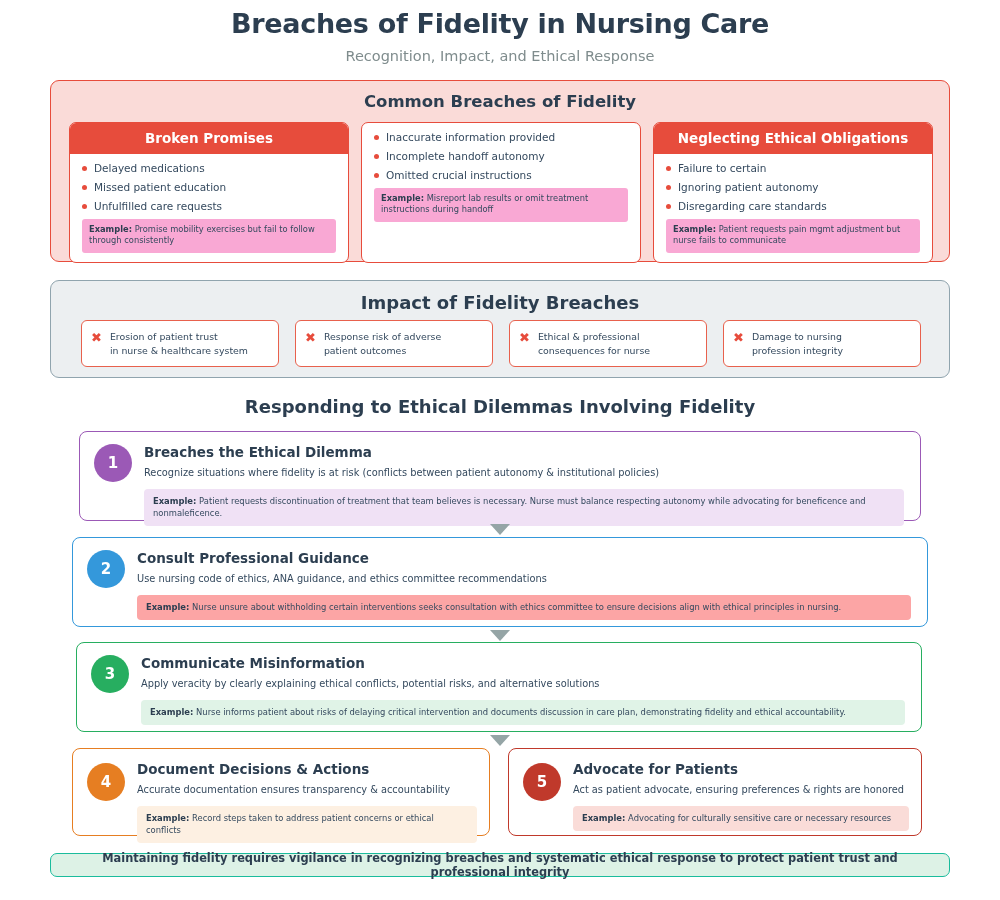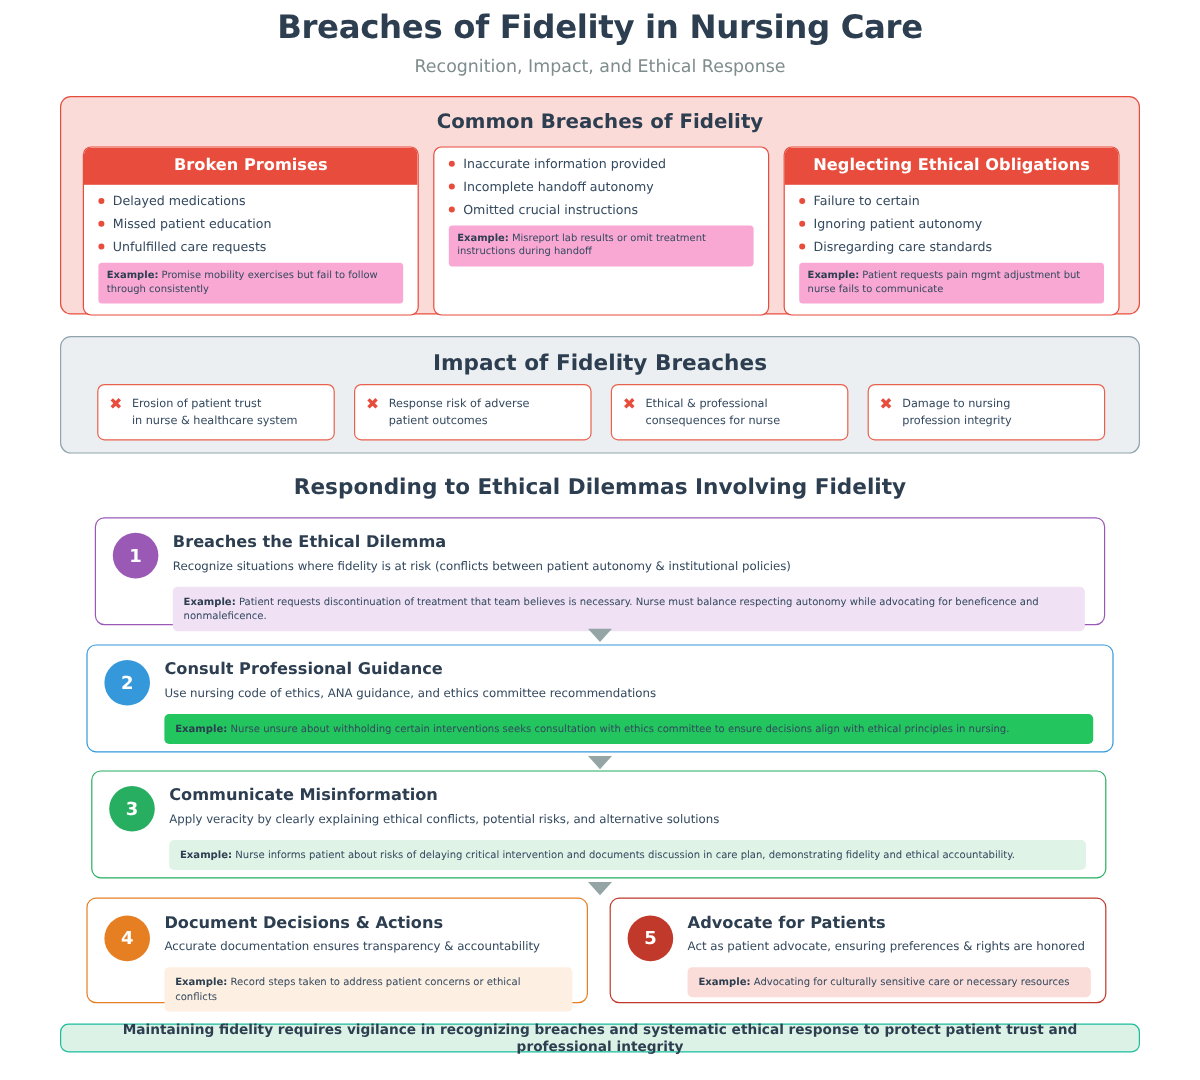--- a/index.html
+++ b/index.html
@@ -202,21 +202,21 @@
   #step-4 { left: 72px; top: 748px; width: 418px; height: 88px; border: 1.7px solid #e67e22; }
   #step-5 { left: 508px; top: 748px; width: 414px; height: 88px; border: 1.7px solid #c0392b; }
 
   #step-1 .step-circle { background: #9b59b6; }
   #step-2 .step-circle { background: #3498db; }
   #step-3 .step-circle { background: #27ae60; }
   #step-4 .step-circle { background: #e67e22; }
   #step-5 .step-circle { background: #c0392b; }
 
   #step-1 .step-example { background: #f0e1f5; }
-  #step-2 .step-example { background: #22c55e; }
+  #step-2 .step-example { background: #fca5a5; }
   #step-3 .step-example { background: #e0f3e7; }
   #step-4 .step-example { background: #fdf0e2; }
   #step-5 .step-example { background: #fadcd8; }
 
   #step-4 .step-body, #step-5 .step-body { padding-right: 12px; }
   #step-4 .step-circle, #step-5 .step-circle { margin-top: 14px; }
 
   .arrow {
     position: absolute;
     width: 0; height: 0;

